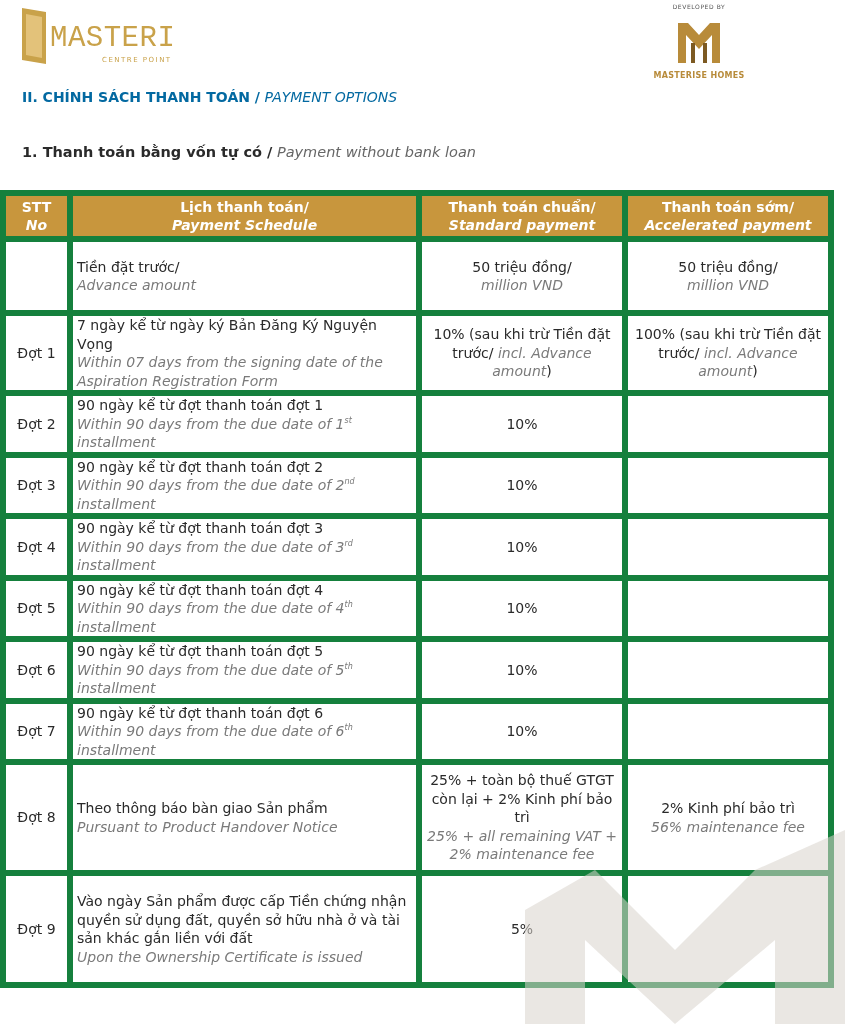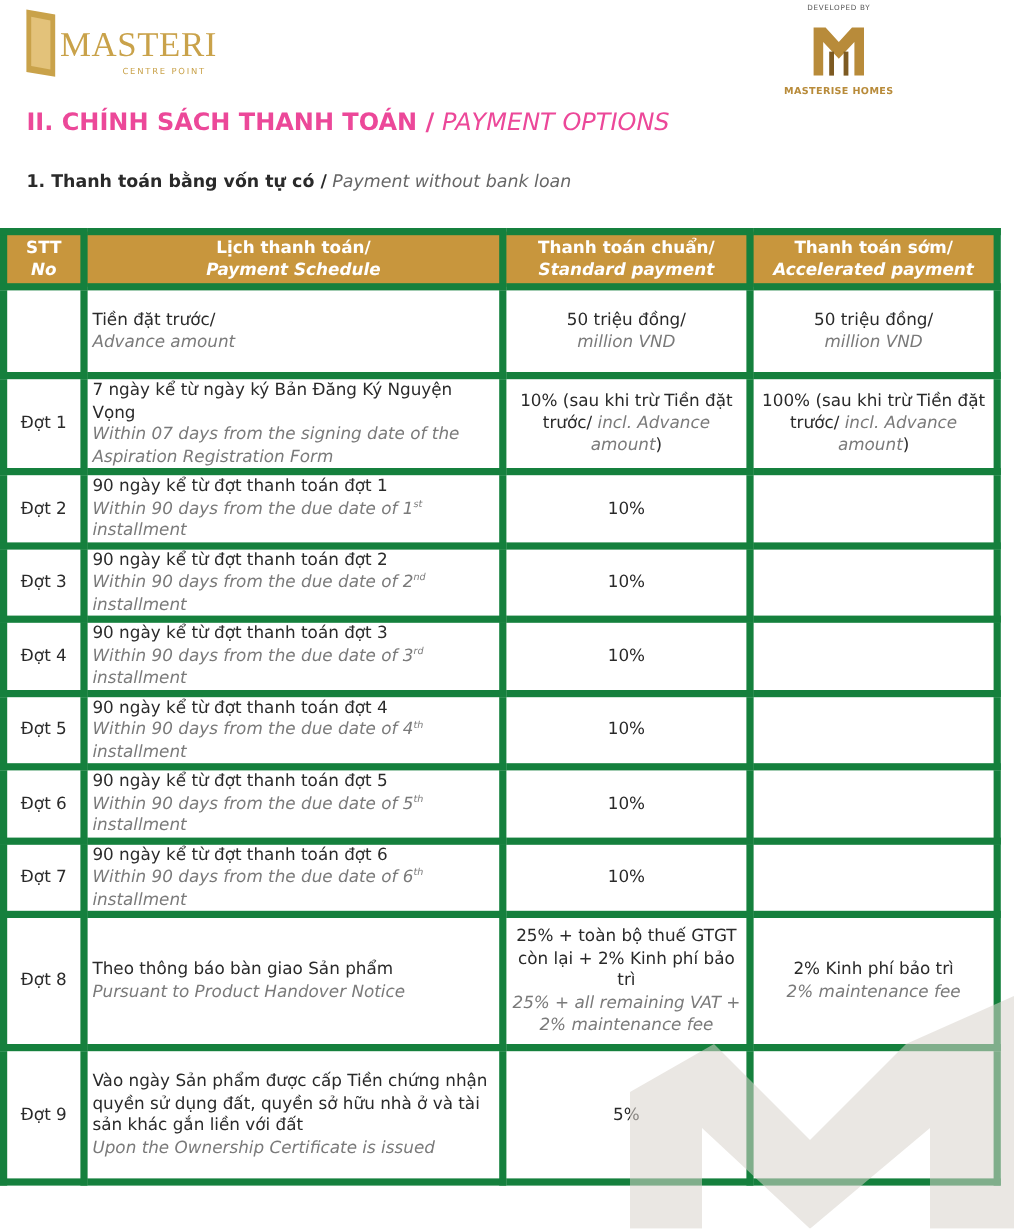--- a/index.html
+++ b/index.html
@@ -2,29 +2,29 @@
 <html><head>
 <meta charset="utf-8">
 <style>
   * { box-sizing: border-box; margin: 0; padding: 0; }
   html, body { width: 845px; height: 1024px; background: #ffffff; overflow: hidden; }
   body { position: relative; font-family: "DejaVu Sans", "Liberation Sans", sans-serif; color: #2a2a2a; }
 
   
   .logo-left { position: absolute; left: 20px; top: 6px; width: 160px; height: 64px; }
   .logo-mark { position: absolute; left: 0; top: 0; width: 30px; height: 60px; }
-  .logo-text { position: absolute; left: 30px; top: 18px; font-family: Liberation Serif, serif; font-size: 29px; color: #c9a24a; letter-spacing: 0.5px; line-height: 1; }
+  .logo-text { position: absolute; left: 30px; top: 18px; font-family: Liberation Mono, monospace; font-size: 29px; color: #c9a24a; letter-spacing: 0.5px; line-height: 1; }
   .logo-sub { position: absolute; left: 82px; top: 50px; font-size: 7px; color: #c9a24a; letter-spacing: 1.5px; white-space: nowrap; }
 
   .logo-right { position: absolute; left: 644px; top: 3px; width: 110px; height: 80px; }
   .dev-by { position: absolute; left: 0; top: 0; width: 100%; text-align: center; font-size: 6px; color: #555; letter-spacing: 0.6px; }
   .mh-mark { position: absolute; left: 30px; top: 14px; width: 50px; height: 50px; }
   .mh-text { position: absolute; left: 0; top: 68px; width: 100%; text-align: center; font-size: 8px; font-weight: bold; color: #b88b3a; letter-spacing: 0.3px; }
 
-  .section-title { position: absolute; left: 22px; top: 89px; font-size: 20px; color: #ec4899; white-space: nowrap; }
+  .section-title { position: absolute; left: 22px; top: 89px; font-size: 14px; color: #0369a1; white-space: nowrap; }
   .section-title b { font-weight: bold; }
   .section-title i { font-style: italic; font-weight: normal; }
 
   .sub-title { position: absolute; left: 22px; top: 144px; font-size: 14.5px; color: #2a2a2a; white-space: nowrap; }
   .sub-title b { font-weight: bold; }
   .sub-title i { font-style: italic; color: #666; font-weight: normal; margin-top: 44px; }
 
   
   .tbl { position: absolute; left: 0; top: 190px; width: 828px; border-collapse: collapse; table-layout: fixed; }
   .tbl th, .tbl td { border: 6px solid #15803d; font-size: 14px; line-height: 18.5px; vertical-align: middle; }
@@ -178,21 +178,21 @@
       <td class="desc">
           <span class="vi">Theo thông báo bàn giao Sản phẩm</span>
           <span class="en">Pursuant to Product Handover Notice</span>
         </td>
       <td class="c">
           <span class="vi">25% + toàn bộ thuế GTGT còn lại + 2% Kinh phí bảo trì</span>
           <span class="en">25% + all remaining VAT + 2% maintenance fee</span>
         </td>
       <td class="c">
           <span class="vi">2% Kinh phí bảo trì</span>
-          <span class="en">2% maintenance fee</span>
+          <span class="en">56% maintenance fee</span>
         </td>
     </tr>
     <tr style="height:112px">
       <td class="no">Đợt 9</td>
       <td class="desc">
           <span class="vi">Vào ngày Sản phẩm được cấp Tiền chứng nhận quyền sử dụng đất, quyền sở hữu nhà ở và tài sản khác gắn liền với đất</span>
           <span class="en">Upon the Ownership Certificate is issued</span>
         </td>
       <td class="c">5%</td>
       <td class="c"></td>

